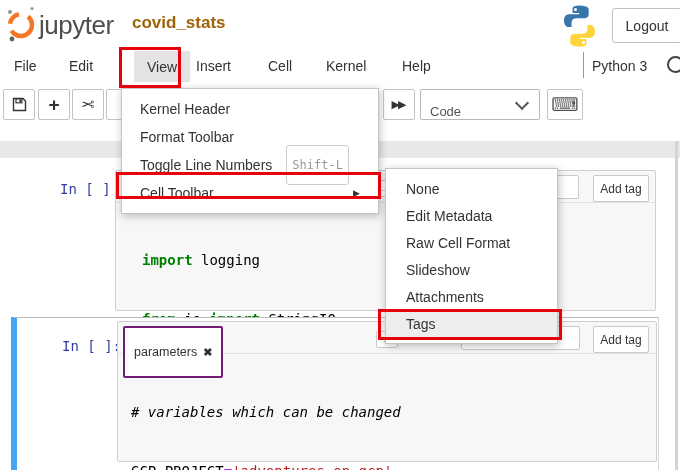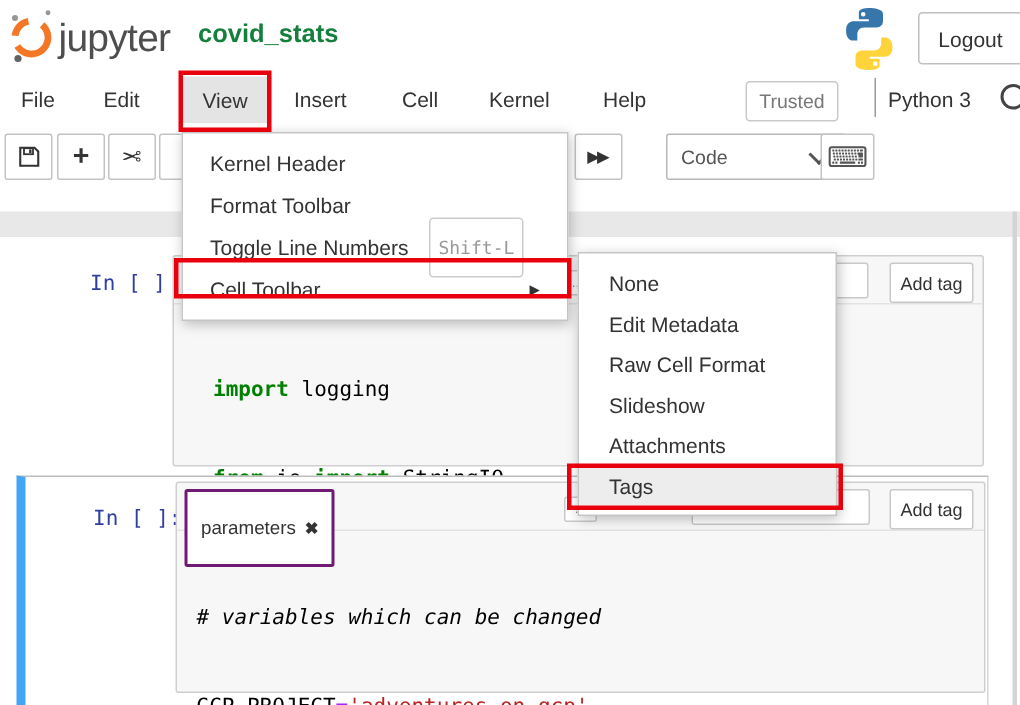--- a/index.html
+++ b/index.html
@@ -1,38 +1,38 @@
 <!DOCTYPE html>
 <html><head>
 <meta charset="utf-8">
 <style>
   html,body{margin:0;padding:0;}
   body{font-family:"Liberation Sans",sans-serif;background:#fff;}
   #stage{position:relative;width:680px;height:470px;overflow:hidden;background:#fff;}
   .abs{position:absolute;}
 
   
-  .title{font-size:17px;font-weight:600;color:#15803d;}
+  .title{font-size:17px;font-weight:600;color:#a16207;}
   .logout{width:68px;height:33px;background:#fff;border:1px solid #bfbfbf;border-radius:3px;
           font-size:14px;color:#333;display:flex;align-items:center;justify-content:center;}
 
   
   .mitem{font-size:14px;color:#333;cursor:default;}
   .view-btn{width:56px;height:31px;background:#e4e4e4;display:flex;align-items:center;justify-content:center;
-            font-size:14px;color:#333;}
+            font-size:14px;color:#333;margin-left:12px;}
   .trusted{width:60px;height:25px;border:1px solid #c9c9c9;border-radius:3px;color:#777;font-size:13px;
            display:flex;align-items:center;justify-content:center;}
   .ksep{width:1px;height:26px;background:#999;}
   .kcircle{width:13px;height:13px;border:2px solid #444;border-radius:50%;}
 
   
   .tbtn{height:31px;background:#fff;border:1px solid #c3c3c3;border-radius:2px;display:flex;
         align-items:center;justify-content:center;color:#333;box-sizing:border-box;}
   .tsel{width:120px;height:31px;background:#fff;border:1px solid #b8b8b8;border-radius:2px;box-sizing:border-box;
-        font-size:13px;color:#555;display:flex;align-items:center;padding-left:9px;position:relative;margin-left:24px;}
+        font-size:13px;color:#555;display:flex;align-items:flex-end;padding-left:9px;position:relative;}
   .chev{width:8px;height:8px;border-right:2px solid #555;border-bottom:2px solid #555;
         transform:rotate(45deg);position:absolute;right:12px;top:8px;}
 
   .band{background:#e8e8e8;}
   .scrollline{background:#d4d4d4;}
 
   
   .prompt{font-family:"DejaVu Sans Mono",monospace;font-size:14px;color:#303f9f;white-space:pre;}
   .inputbox{background:#f7f7f7;border:1px solid #cfcfcf;border-radius:2px;box-sizing:border-box;}
   .tagrow{position:relative;height:31px;border-bottom:1px solid #e3e3e3;}
@@ -86,21 +86,20 @@
   <div class="abs logout" style="left:612px;top:8px;">Logout</div>
 
   <span class="abs mitem" style="left:14px;top:58px;">File</span>
   <span class="abs mitem" style="left:69px;top:58px;">Edit</span>
   <div class="abs view-btn" style="left:122px;top:51px;">View</div>
   <span class="abs mitem" style="left:196px;top:58px;">Insert</span>
   <span class="abs mitem" style="left:268px;top:58px;">Cell</span>
   <span class="abs mitem" style="left:326px;top:58px;">Kernel</span>
   <span class="abs mitem" style="left:402px;top:58px;">Help</span>
 
-  <div class="abs trusted" style="left:497px;top:54px;">Trusted</div>
   <div class="abs ksep" style="left:583px;top:52px;"></div>
   <span class="abs mitem" style="left:592px;top:58px;">Python 3</span>
   <div class="abs kcircle" style="left:667px;top:56px;"></div>
 
   <div class="abs tbtn" style="left:3px;top:89px;width:32px;">
     <svg width="15" height="15" viewBox="0 0 15 15">
       <path d="M1.5 1.5h9.5l2.5 2.5v9.5H1.5z" fill="none" stroke="#333" stroke-width="1.4"></path>
       <rect x="4" y="1.8" width="6" height="4" fill="none" stroke="#333" stroke-width="1.2"></rect>
       <rect x="7.4" y="2.6" width="1.6" height="2.4" fill="#333"></rect>
     </svg>

